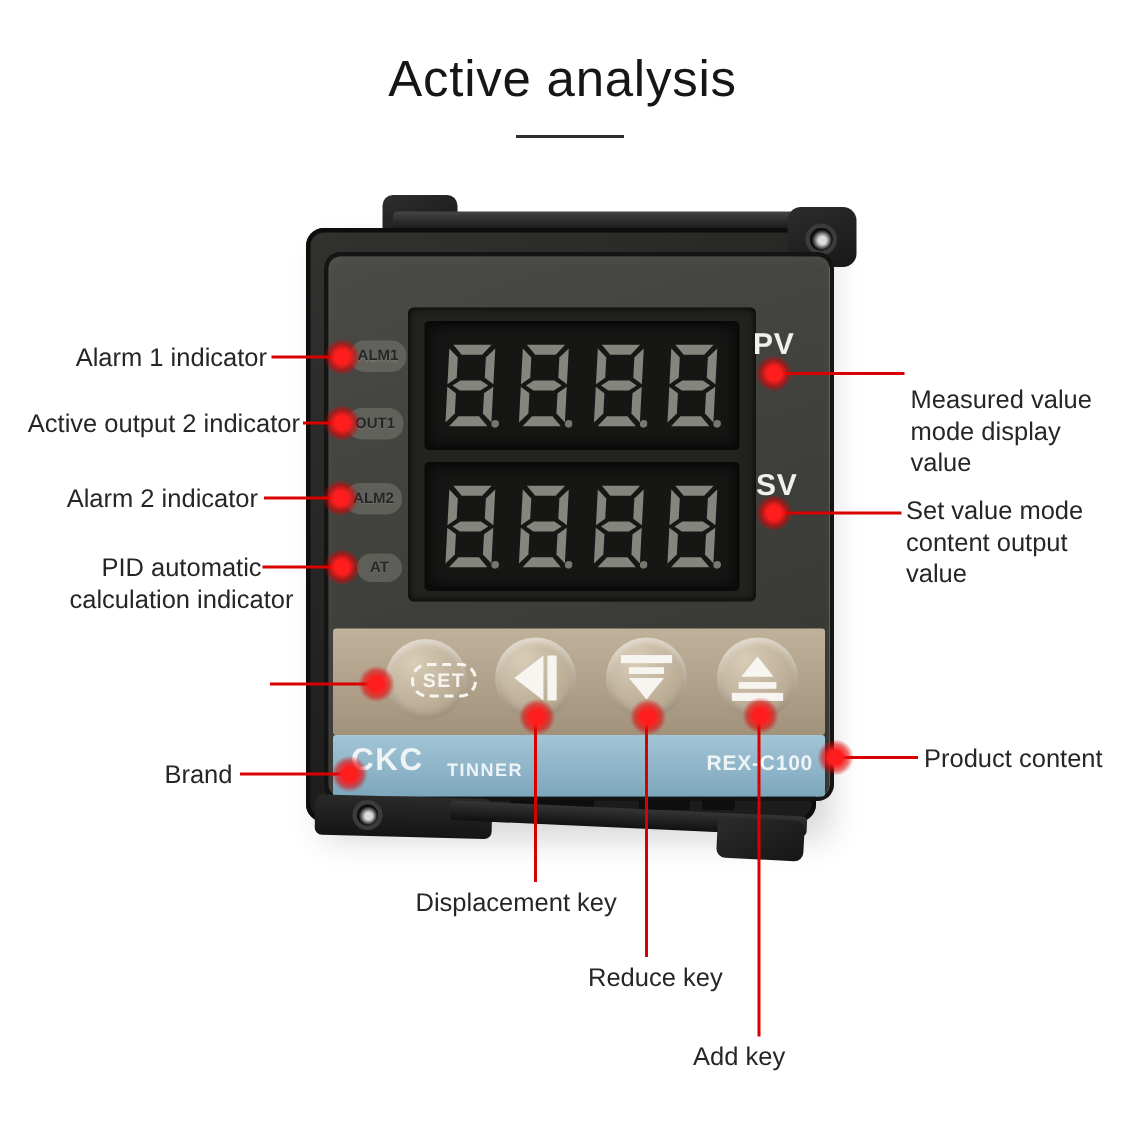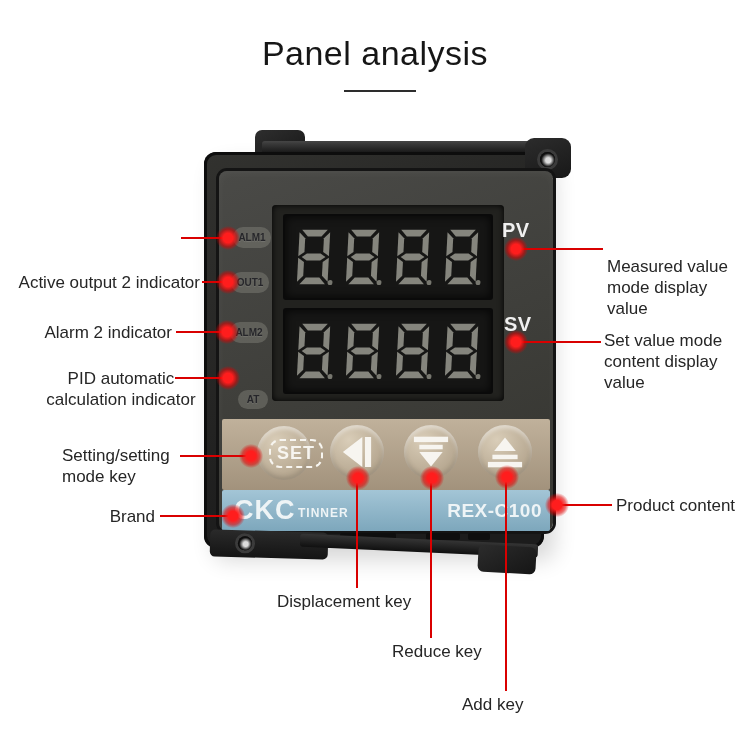--- a/index.html
+++ b/index.html
@@ -29,21 +29,21 @@
              background:linear-gradient(160deg,#4a4a47,#34342f);border-radius:8px;
              box-shadow:0 0 0 3px #141414, inset 0 2px 8px rgba(255,255,255,.05);}
 
   
   .pill{position:absolute;background:rgba(125,125,118,.5);border-radius:10px;
         color:#26262a;font-weight:bold;text-align:center;
         text-shadow:0 1px 1px rgba(255,255,255,.12);}
   .pill-alm1{left:14px;top:56px;width:38px;height:21px;font-size:10px;line-height:21px;}
   .pill-out1{left:12px;top:101px;width:38px;height:21px;font-size:10px;line-height:21px;}
   .pill-alm2{left:11px;top:151px;width:38px;height:21px;font-size:10px;line-height:21px;}
-  .pill-at{left:19px;top:198px;width:30px;height:19px;font-size:10px;line-height:19px;margin-top:21px;}
+  .pill-at{left:19px;top:198px;width:30px;height:19px;font-size:10px;line-height:19px;}
 
   
   .display-bezel{position:absolute;left:53px;top:34px;width:232px;height:196px;
                  background:#22221f;border-radius:4px;box-shadow:inset 0 0 6px #000;}
   .seg-win{position:absolute;left:11px;width:210px;height:86px;background:#161615;
            border:2px solid #0a0a0a;border-radius:3px;box-sizing:border-box;
            display:flex;align-items:center;justify-content:space-around;padding:0 4px;
            box-shadow:inset 0 0 10px rgba(0,0,0,.8);}
   .win-pv{top:9px;}
   .win-sv{top:103px;}
@@ -58,31 +58,31 @@
   .keypad{position:absolute;left:3px;top:248px;width:328px;height:71px;
           background:linear-gradient(#c0b19b,#a2927c);border-radius:2px;}
   .key{position:absolute;width:54px;height:54px;border-radius:50%;
        background:radial-gradient(circle at 35% 28%, #d9cdb8, #b5a68f 72%);
        box-shadow:inset 0 -3px 5px rgba(0,0,0,.16), inset 0 3px 4px rgba(255,255,255,.5);
        display:flex;align-items:center;justify-content:center;}
   .key-set{left:35px;top:7px;}
   .key-shift{left:108px;top:6px;}
   .key-down{left:182px;top:6px;}
   .key-up{left:256px;top:6px;}
-  .set-text{font-size:18px;font-weight:bold;color:#f7f5f0;letter-spacing:1px;
+  .set-text{font-size:13px;font-weight:bold;color:#f7f5f0;letter-spacing:1px;
             border:2px dashed #f7f5f0;border-radius:11px;padding:2px 6px;margin-left:24px;}
   .key svg{display:block;}
   .key svg *{fill:#f7f5f0;}
 
   
   .brandbar{position:absolute;left:3px;top:319px;width:328px;height:41px;
             background:linear-gradient(#a3c5d6,#7da7bc);border-radius:2px;color:#eef4f6;}
-  .brand-name{position:absolute;left:12px;top:5px;font-size:27px;font-weight:bold;letter-spacing:1px;}
+  .brand-name{position:absolute;left:12px;top:5px;font-size:21px;font-weight:bold;letter-spacing:1px;}
   .brand-suffix{position:absolute;left:76px;top:16px;font-size:12px;font-weight:bold;letter-spacing:1px;}
-  .model{position:absolute;right:8px;top:10px;font-size:19px;font-weight:bold;letter-spacing:.5px;text-align:right;}
+  .model{position:absolute;right:8px;top:10px;font-size:14px;font-weight:bold;letter-spacing:.5px;text-align:right;}
 
   .slot{position:absolute;background:#0e0e0e;border-radius:2px;height:7px;}
   .slot1{left:136px;top:381px;width:56px;}
   .slot2{left:222px;top:381px;width:34px;}
   .slot3{left:264px;top:381px;width:22px;}
 
   
   .dev-bot-tab{position:absolute;left:210px;top:531px;width:118px;height:27px;
                background:linear-gradient(#2a2a2a,#141414);border-radius:5px;transform:rotate(1.5deg);z-index:3;}
   .hole-bl{left:28px;top:6px;width:14px;height:14px;}
@@ -110,21 +110,21 @@
   .cl-product{left:616px;top:495px;}
   .cl-displacement{left:277px;top:591px;}
   .cl-reduce{left:392px;top:641px;}
   .cl-add{left:462px;top:694px;}
 </style>
 </head>
 <body>
 
 <div class="stage">
 
-  <div class="title">Panel analysis</div>
+  <div class="title">Active analysis</div>
   <div class="title-underline"></div>
 
   <div class="dev-top-clip"></div>
   <div class="dev-top-bar"></div>
 
   <div class="dev-body">
     <div class="corner-tab">
       <div class="screw-hole hole-tr"></div>
     </div>
 
@@ -293,25 +293,25 @@
   <div class="hline" style="left:175px;top:377px;width:54px;"></div>
   <div class="hline" style="left:180px;top:455px;width:72px;"></div>
   <div class="hline" style="left:160px;top:515px;width:74px;"></div>
   <div class="hline" style="left:515px;top:248px;width:88px;"></div>
   <div class="hline" style="left:515px;top:341px;width:86px;"></div>
   <div class="hline" style="left:556px;top:504px;width:56px;"></div>
   <div class="vline" style="left:356px;top:478px;height:110px;"></div>
   <div class="vline" style="left:430px;top:478px;height:160px;"></div>
   <div class="vline" style="left:505px;top:477px;height:214px;"></div>
 
+  <div class="cl cl-alarm1 nowrap">Alarm 1 indicator</div>
   <div class="cl cl-output1 nowrap">Active output 2 indicator</div>
   <div class="cl cl-alarm2 nowrap">Alarm 2 indicator</div>
   <div class="cl cl-pid">PID automatic calculation indicator</div>
-  <div class="cl cl-setting">Setting/setting mode key</div>
   <div class="cl cl-brand nowrap">Brand</div>
   <div class="cl cl-measured">Measured value mode display value</div>
-  <div class="cl cl-setvalue">Set value mode content display value</div>
+  <div class="cl cl-setvalue">Set value mode content output value</div>
   <div class="cl cl-product nowrap">Product content</div>
   <div class="cl cl-displacement nowrap">Displacement key</div>
   <div class="cl cl-reduce nowrap">Reduce key</div>
   <div class="cl cl-add nowrap">Add key</div>
 
 </div>
 
 </body></html>

